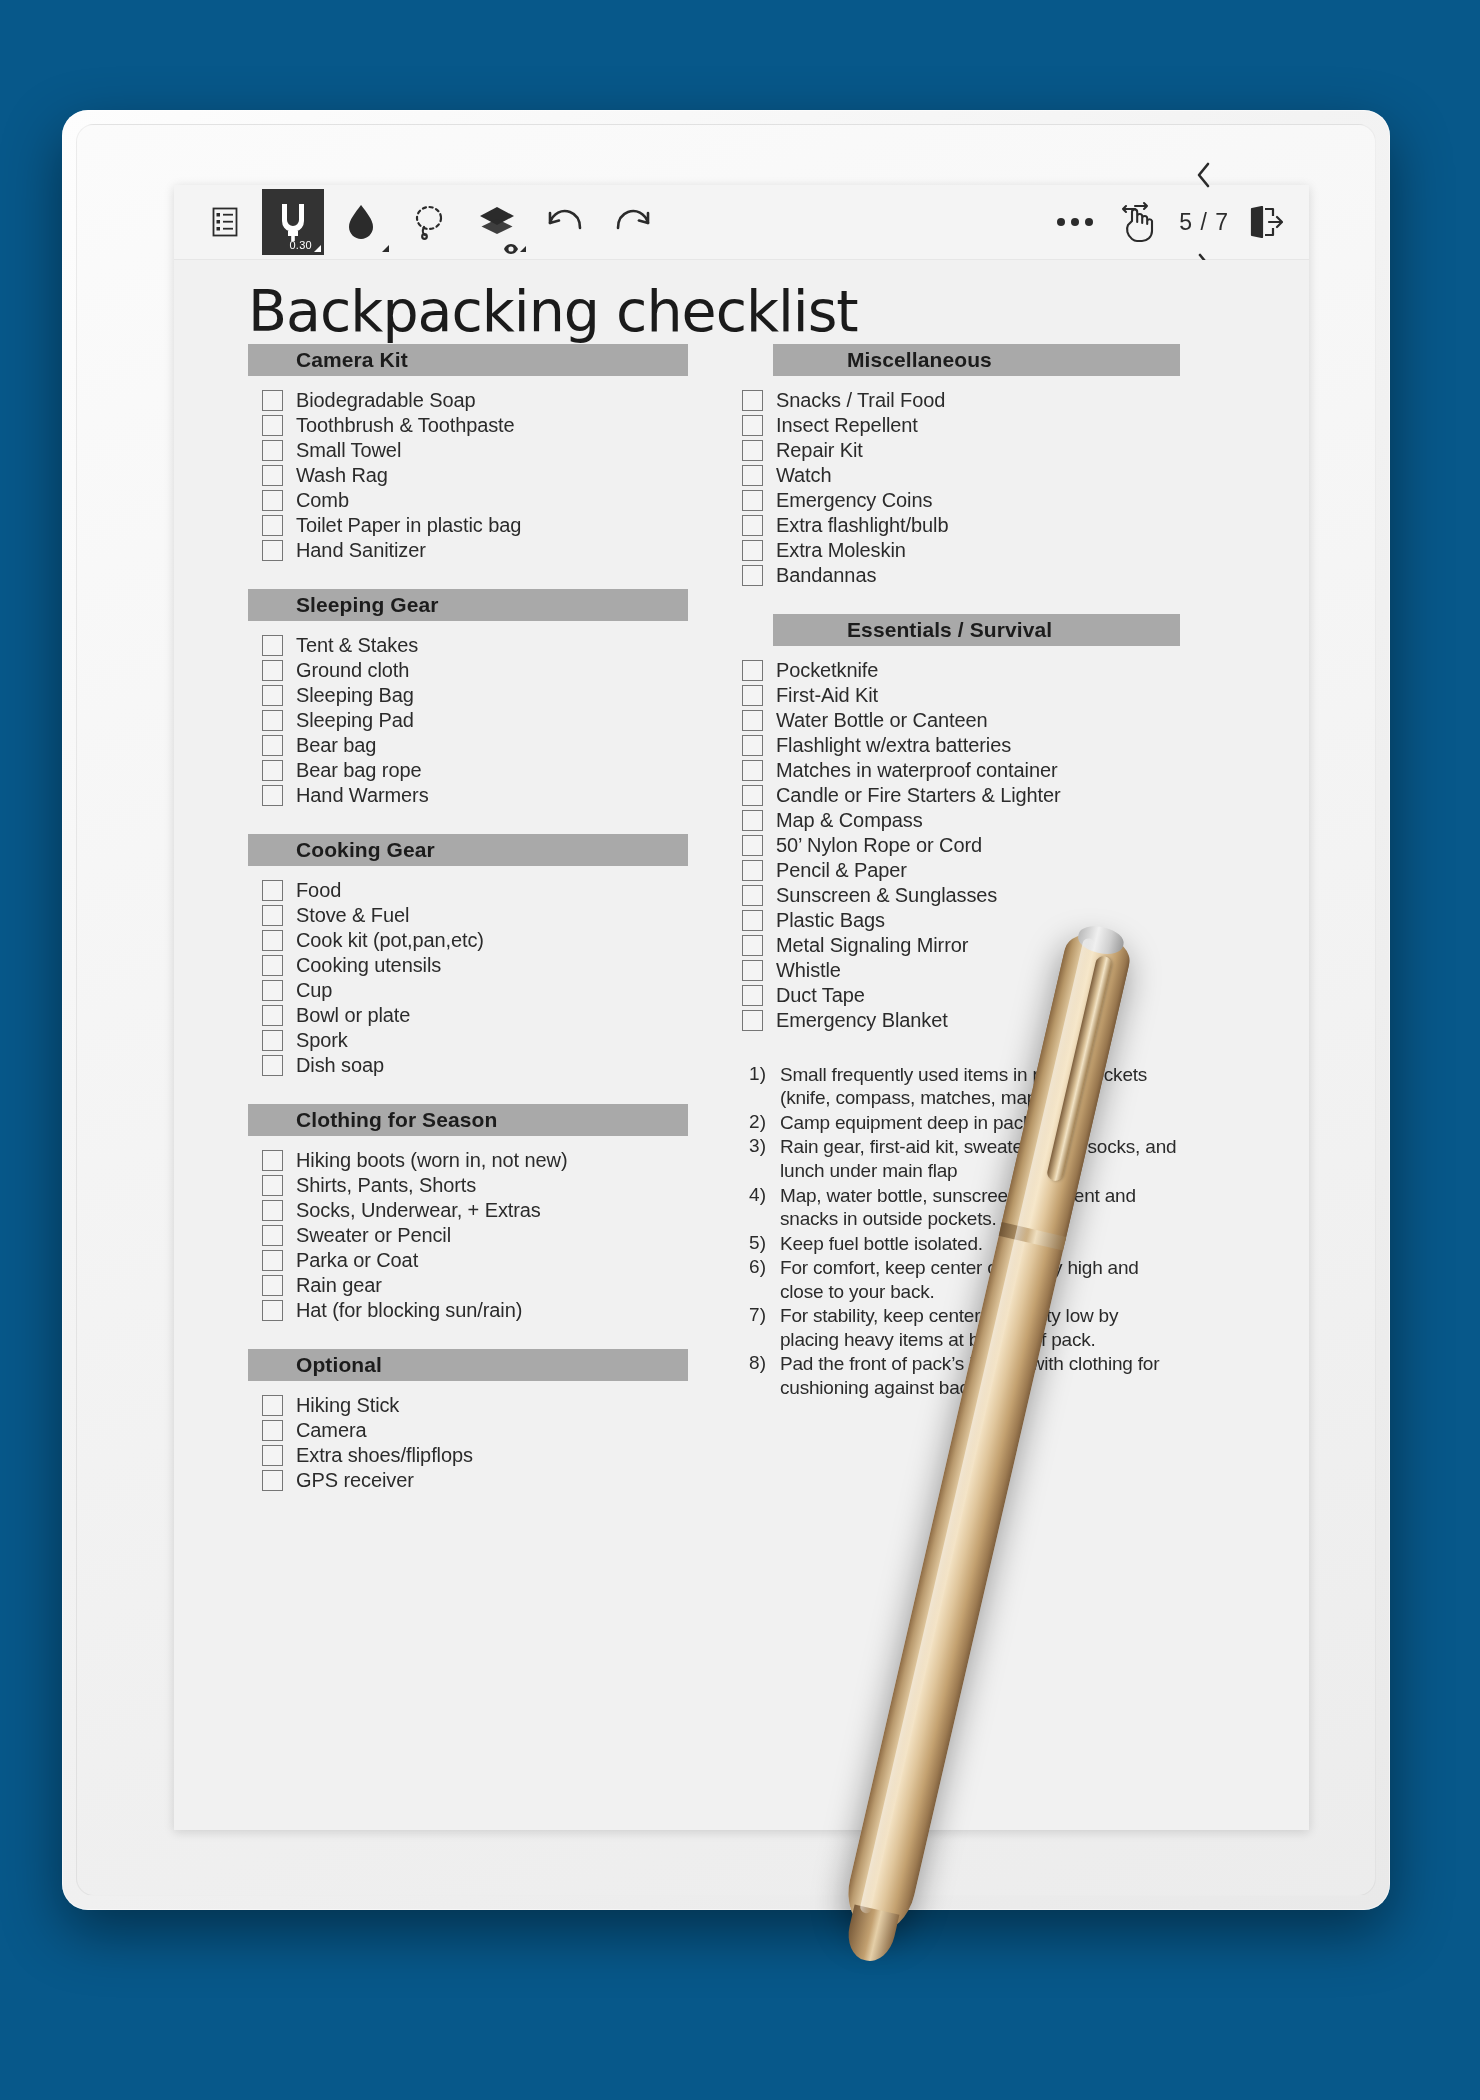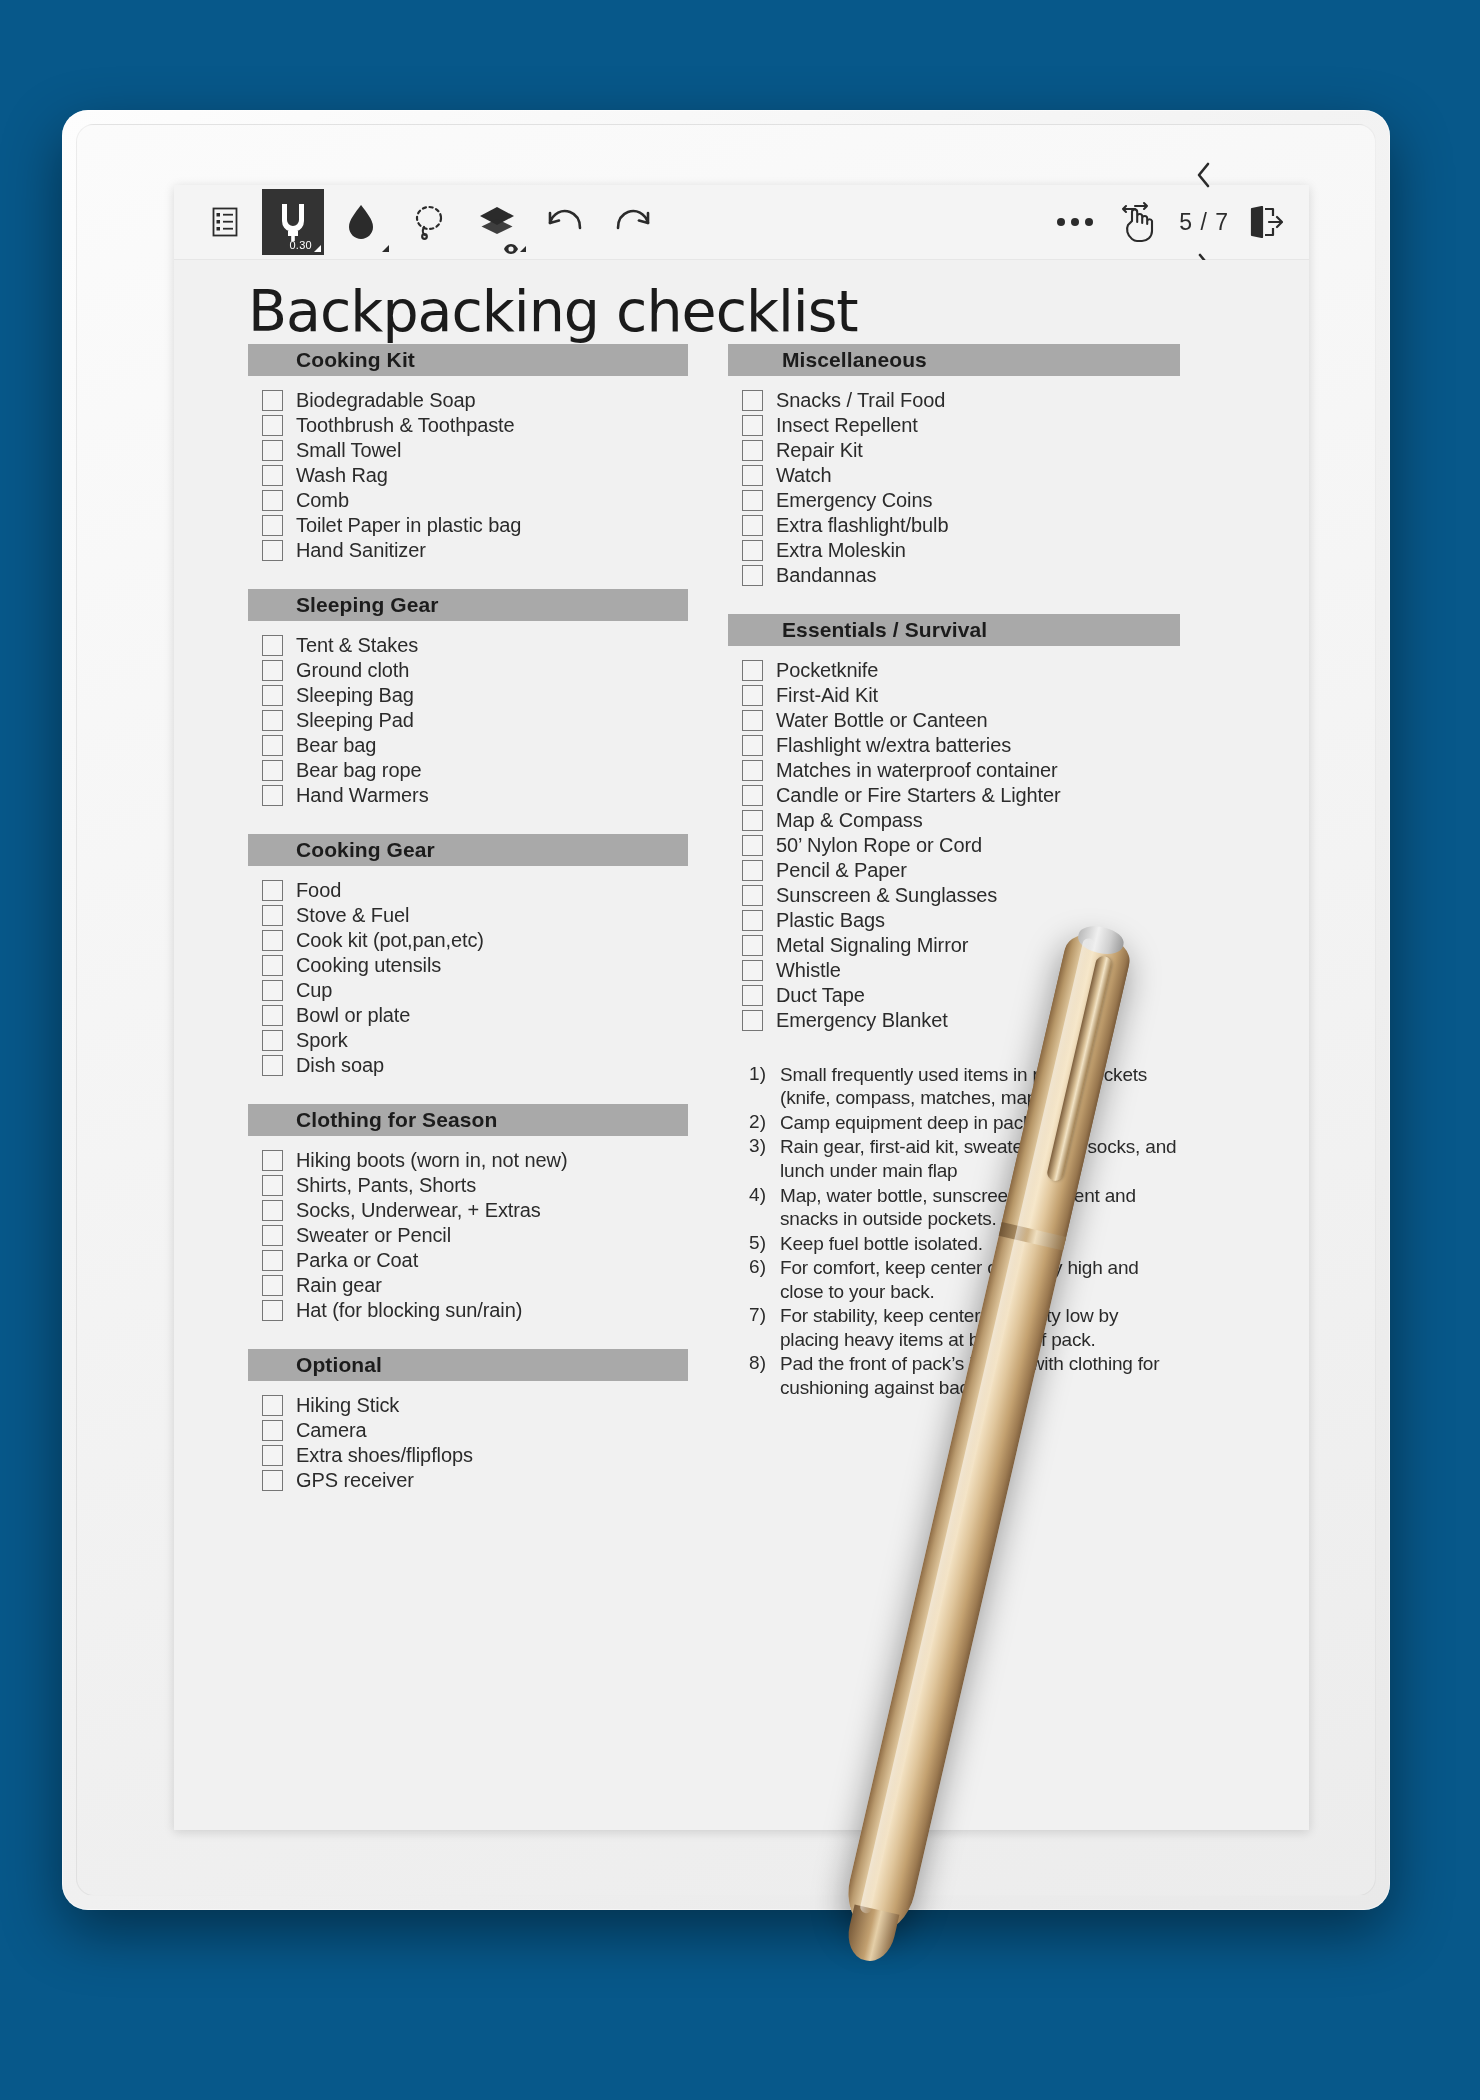--- a/index.html
+++ b/index.html
@@ -106,21 +106,21 @@
 
   .section { margin-bottom: 12px; }
   .sec-head {
     background: #a9a9a9;
     height: 32px;
     display: flex;
     align-items: center;
     padding-left: 48px;
     margin-bottom: 12px;
   }
-  .sec-head.wide { padding-left: 54px; }
+  .sec-head.wide { padding-left: 74px; margin-left: 45px; }
   .sec-head span {
     font-size: 21px;
     font-weight: bold;
     color: #1c1c1c;
     letter-spacing: .1px;
   }
 
   ul.items { list-style: none; padding-left: 14px; }
   ul.items li {
     display: flex;
@@ -330,21 +330,21 @@
     <div id="page">
 
       <h1 id="doc-title">Backpacking checklist</h1>
 
       <div class="columns">
 
         <div class="col left">
 
           <div class="section">
             <div class="sec-head">
-              <span>Cooking Kit</span>
+              <span>Camera Kit</span>
             </div>
             <ul class="items">
               <li>
                   <span class="cbox"></span>
                   <span class="itxt">Biodegradable Soap</span>
                 </li>
               <li>
                   <span class="cbox"></span>
                   <span class="itxt">Toothbrush &amp; Toothpaste</span>
                 </li>

